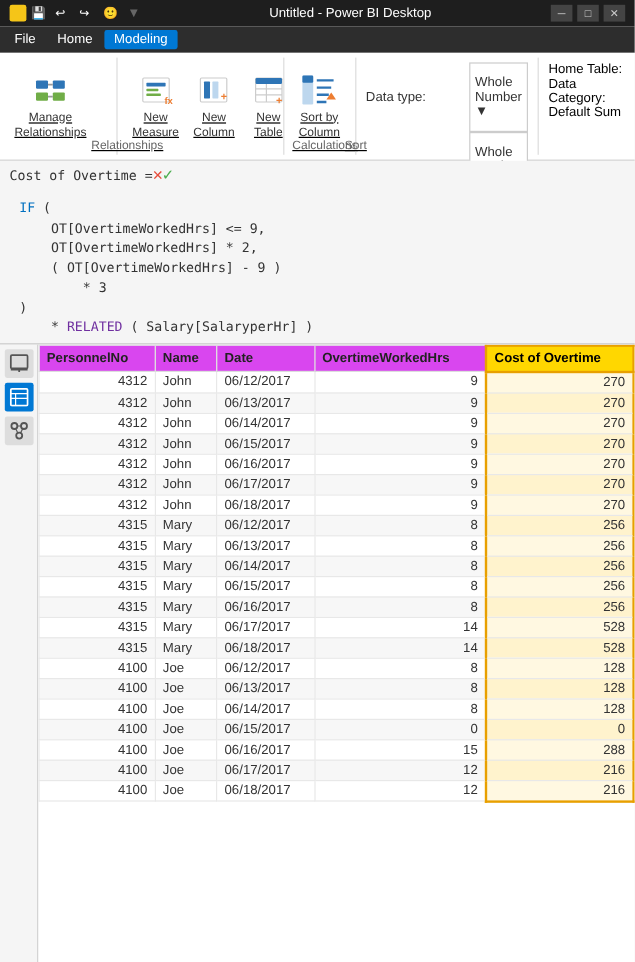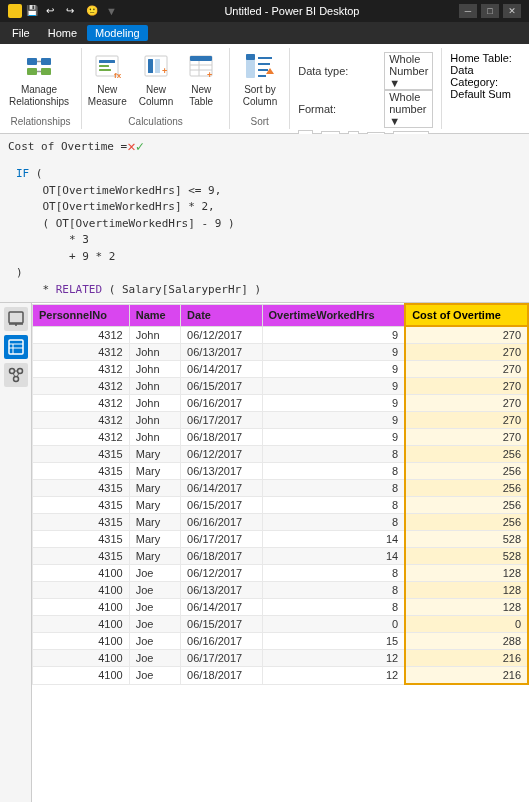--- a/index.html
+++ b/index.html
@@ -43,25 +43,26 @@
     
     .ribbon {
       background: #fff;
       border-bottom: 1px solid #ccc;
       display: flex;
       height: 90px;
       padding: 4px 0;
     }
     .ribbon-section {
       display: flex;
-      flex-direction: column;
-      align-items: flex-end;
+      flex-direction: row;
+      align-items: center;
       padding: 0 8px;
       border-right: 1px solid #ddd;
       min-width: 60px;
+      text-decoration: underline;
     }
     .ribbon-section-content {
       display: flex;
       flex: 1;
       align-items: flex-start;
       gap: 4px;
       padding-bottom: 2px;
     }
     .ribbon-section-label {
       font-size: 10px;
@@ -97,21 +98,21 @@
     .prop-row {
       display: flex;
       align-items: center;
       gap: 6px;
       font-size: 11px;
     }
     .prop-label { color: #333; font-weight: 500; min-width: 80px; }
     .prop-dropdown {
       color: #333;
       font-size: 11px;
-      padding: 0 4px;
+      padding: 10px 4px;
       background: #fff;
       border: 1px solid #ccc;
       cursor: pointer;
     }
 
     
     .formula-area {
       background: #f5f5f5;
       border-bottom: 1px solid #ccc;
       padding: 4px 8px;
@@ -363,21 +364,20 @@
     <span class="formula-name">Cost of Overtime =</span>
     <span class="formula-x">✕</span>
     <span class="formula-check">✓</span>
   </div>
   <div class="formula-code">
     <div><span class="formula-keyword">IF</span> (</div>
     <div>&nbsp;&nbsp;&nbsp;&nbsp;OT[OvertimeWorkedHrs] &lt;= 9,</div>
     <div>&nbsp;&nbsp;&nbsp;&nbsp;OT[OvertimeWorkedHrs] * 2,</div>
     <div>&nbsp;&nbsp;&nbsp;&nbsp;( OT[OvertimeWorkedHrs] - 9 )</div>
     <div>&nbsp;&nbsp;&nbsp;&nbsp;&nbsp;&nbsp;&nbsp;&nbsp;* 3</div>
-    <div>&nbsp;&nbsp;&nbsp;&nbsp;&nbsp;&nbsp;&nbsp;&nbsp;+ 9 * 2</div>
     <div>)</div>
     <div>&nbsp;&nbsp;&nbsp;&nbsp;* <span class="formula-func">RELATED</span> ( Salary[SalaryperHr] )</div>
   </div>
 </div>
 
 <div class="main-area">
   <div class="sidebar">
     <div class="sidebar-icon">
       <svg width="16" height="16" viewBox="0 0 16 16">
         <rect x="1" y="1" width="14" height="11" rx="1" fill="none" stroke="#555" stroke-width="1.5"></rect>

